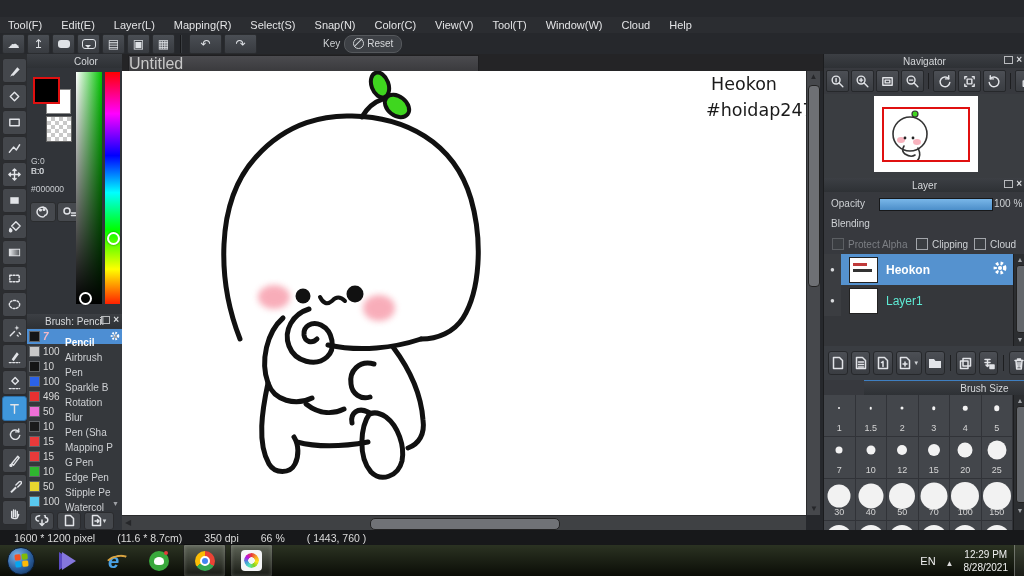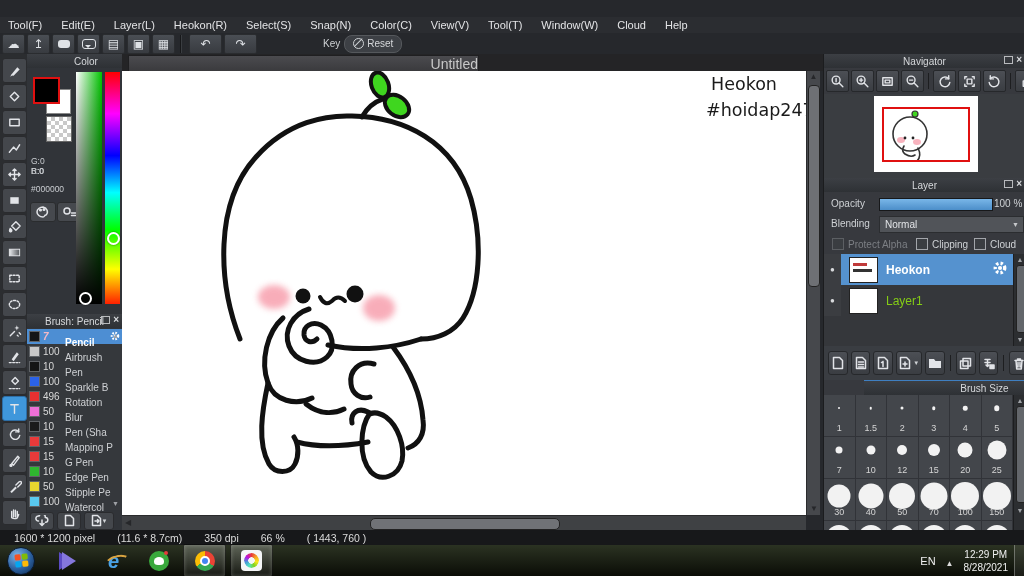--- a/index.html
+++ b/index.html
@@ -67,21 +67,21 @@
   .bsize{width:22px;flex:none;color:#d8d8d8;}
   .brushrow.sel .bsize{color:#f3b9c6;font-style:italic;}
   .bname{flex:1;white-space:nowrap;overflow:hidden;margin-top:12px;}
   .scrar{position:absolute;font-size:7px;color:#9fa2a6;line-height:7px;}
   .bbbtn{width:22px;height:16px;background:#44474c;border:1px solid #2a2b2e;border-radius:3px;
          display:flex;align-items:center;justify-content:center;color:#dfe2e6;font-size:10px;}
   
   .tabbar{left:122px;top:54px;width:702px;height:17px;background:#242426;}
   .tab{position:absolute;left:6px;top:1px;width:349px;height:16px;
        background:linear-gradient(#4b4b4f,#39393c);border:1px solid #1f1f21;border-bottom:none;
-       color:#c8c8c8;font-size:14px;display:flex;align-items:center;justify-content:flex-end;}
+       color:#c8c8c8;font-size:16px;display:flex;align-items:center;justify-content:flex-start;}
   .canvas{left:122px;top:71px;width:684px;height:444px;background:#fff;overflow:hidden;}
   .sig{position:absolute;left:584px;top:0px;font-family:"DejaVu Sans",sans-serif;
        font-size:17.5px;color:#1a1a1a;line-height:26px;}
   .vscroll{left:806px;top:71px;width:13px;height:444px;background:#46484c;border-left:1px solid #2a2b2d;}
   .vthumb{position:absolute;left:1px;top:14px;width:10px;height:200px;background:#6e7074;border-radius:4px;border:1px solid #222;}
   .hscroll{left:122px;top:515px;width:684px;height:14px;background:#3f4144;border-top:1px solid #2a2b2d;}
   .hthumb{position:absolute;left:248px;top:1.5px;width:188px;height:10px;background:#707276;border-radius:5px;border:1px solid #222;}
   .scrtri{color:#26272a;font-size:8px;line-height:12px;}
   
   .rightcol{left:823px;top:54px;width:201px;height:478px;background:#37393e;border-left:1px solid #1b1c1e;}
@@ -97,21 +97,21 @@
   .sliderfill{height:100%;background:linear-gradient(#79b6e8,#4c8ec9);}
   .dropdown{height:15px;background:#515459;border:1px solid #2b2d30;color:#e2e4e7;font-size:10px;
             display:flex;align-items:center;padding:0 5px;position:relative;}
   .dropdown .caret{position:absolute;right:4px;font-size:7px;color:#c6c8cb;}
   .cb{width:10px;height:10px;border:1.4px solid #a2a5aa;background:#3a3d41;margin-right:4px;flex:none;}
   .cb.dim{border-color:#5c5f63;}
   .layerrow{position:absolute;left:0;width:189px;height:31px;display:flex;align-items:center;}
   .layerrow .eyecol{width:17px;height:100%;background:#3b3d41;display:flex;align-items:center;
                     justify-content:center;color:#d8dadd;font-size:8px;flex:none;}
   .lthumb{width:27px;height:24px;margin:0 8px;background:#fff;flex:none;position:relative;border:1px solid #222;}
-  .lname{flex:1;font-size:12px;color:#84cc16;}
+  .lname{flex:1;font-size:12px;color:#5eead4;}
   .layerrow.sel{background:#5592cf;}
   .layerrow.sel .lname{font-weight:bold;color:#fff;}
   .actbtn{width:22px;height:22px;background:linear-gradient(#4c4f55,#3a3d42);border:1px solid #26282b;
           border-radius:3px;display:flex;align-items:center;justify-content:center;}
   .rsbar{position:absolute;width:12px;background:#2c2e31;border-left:1px solid #1d1e20;}
   .rsthumb{position:absolute;left:1.5px;width:9px;background:#63666b;border-radius:3px;border:1px solid #222;}
   
   .sizegrid{position:absolute;left:0;top:15px;width:189px;display:grid;grid-template-columns:repeat(6,1fr);}
   .sizecell{height:41px;background:#43464b;border-right:1px solid #313338;border-bottom:1px solid #313338;
             position:relative;}
@@ -161,21 +161,21 @@
 </head>
 <body>
 
 <div id="app">
 
 
   <div class="abs menubar" id="menubar">
       <span class="menu-item">Tool(F)</span>
       <span class="menu-item">Edit(E)</span>
       <span class="menu-item">Layer(L)</span>
-      <span class="menu-item">Heokon(R)</span>
+      <span class="menu-item">Mapping(R)</span>
       <span class="menu-item">Select(S)</span>
       <span class="menu-item">Snap(N)</span>
       <span class="menu-item">Color(C)</span>
       <span class="menu-item">View(V)</span>
       <span class="menu-item">Tool(T)</span>
       <span class="menu-item">Window(W)</span>
       <span class="menu-item">Cloud</span>
       <span class="menu-item">Help</span>
     </div>
 
@@ -588,24 +588,20 @@
             <span class="popic"></span>
             <span class="xic">×</span>
           </span>
       </div>
       <div class="lrow" style="left:7px;top:20px;">Opacity</div>
       <div class="slider abs" style="left:55px;top:20px;width:112px;">
           <div class="sliderfill" id="opfill" style="width: 100%;"></div>
         </div>
       <div class="lrow" style="left:170px;top:20px;">100 %</div>
       <div class="lrow" style="left:7px;top:40px;">Blending</div>
-      <div class="dropdown abs" style="left:55px;top:38px;width:133px;">
-        <span>Normal</span>
-          <span class="caret">▼</span>
-      </div>
       <div class="lrow" style="left:8px;top:60px;color:#7c7f84;">
           <span class="cb dim"></span>
           <span>Protect Alpha</span>
         </div>
       <div class="lrow" style="left:92px;top:60px;">
           <span class="cb"></span>
           <span>Clipping</span>
         </div>
       <div class="lrow" style="left:150px;top:60px;">
           <span class="cb"></span>

